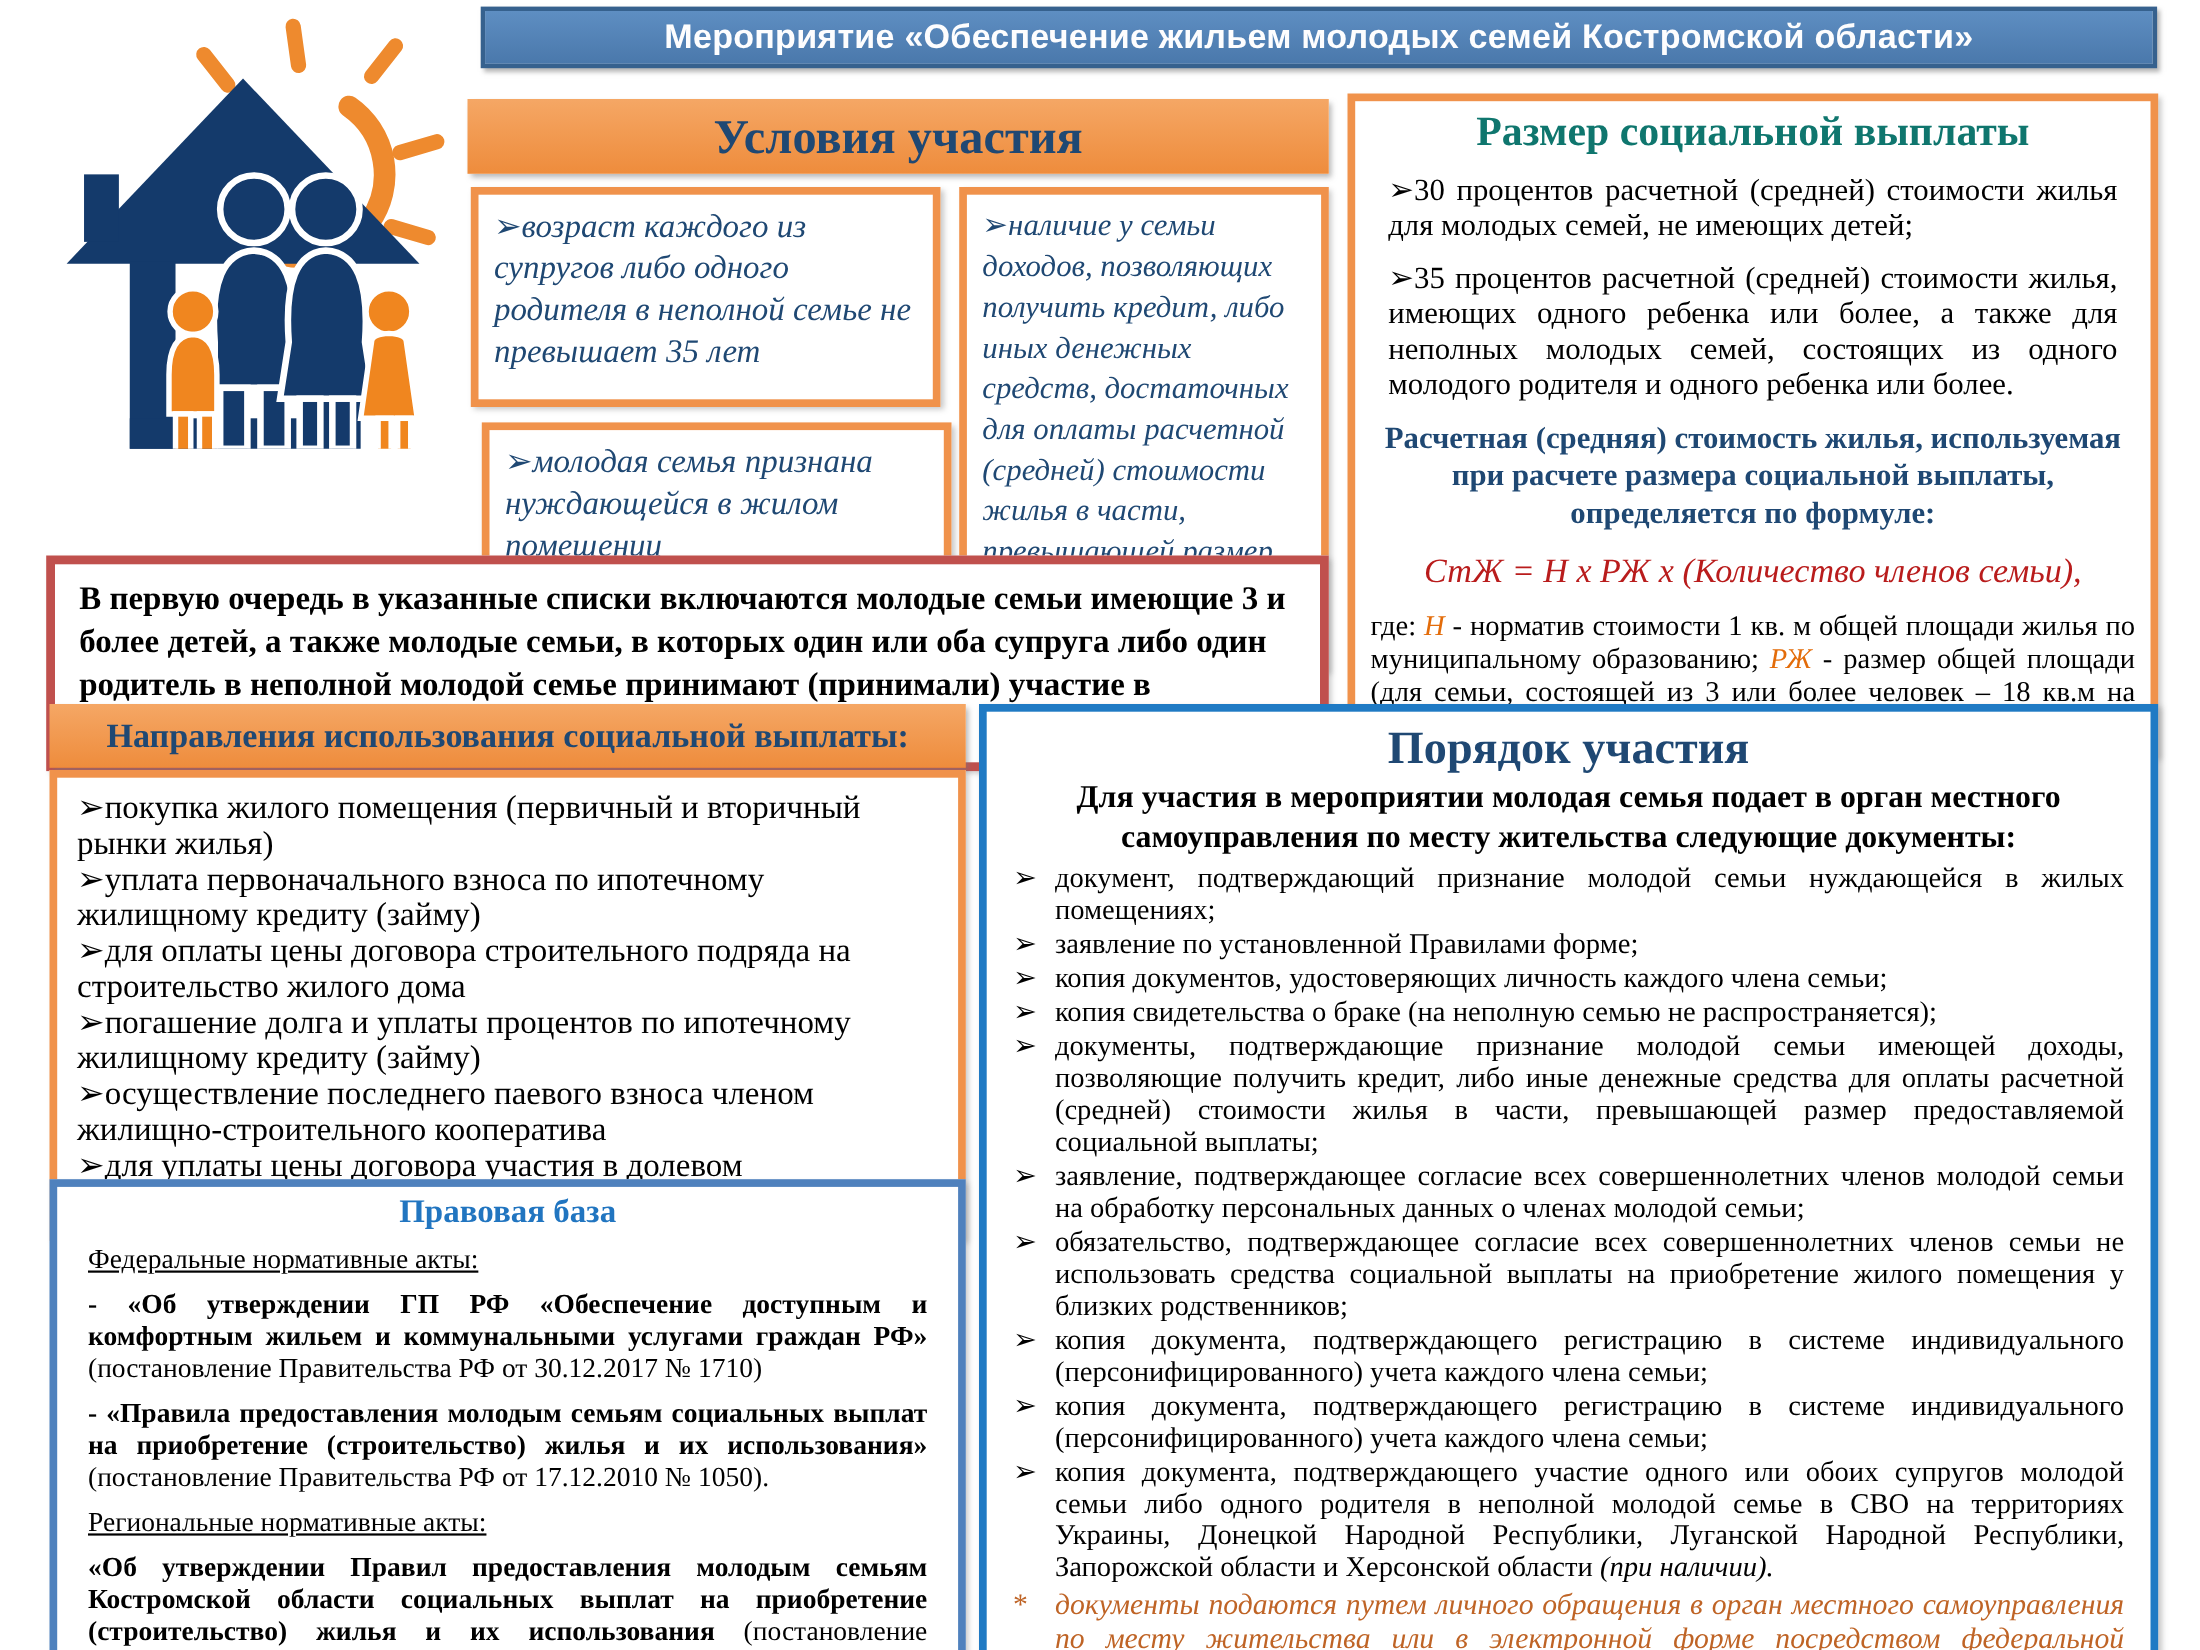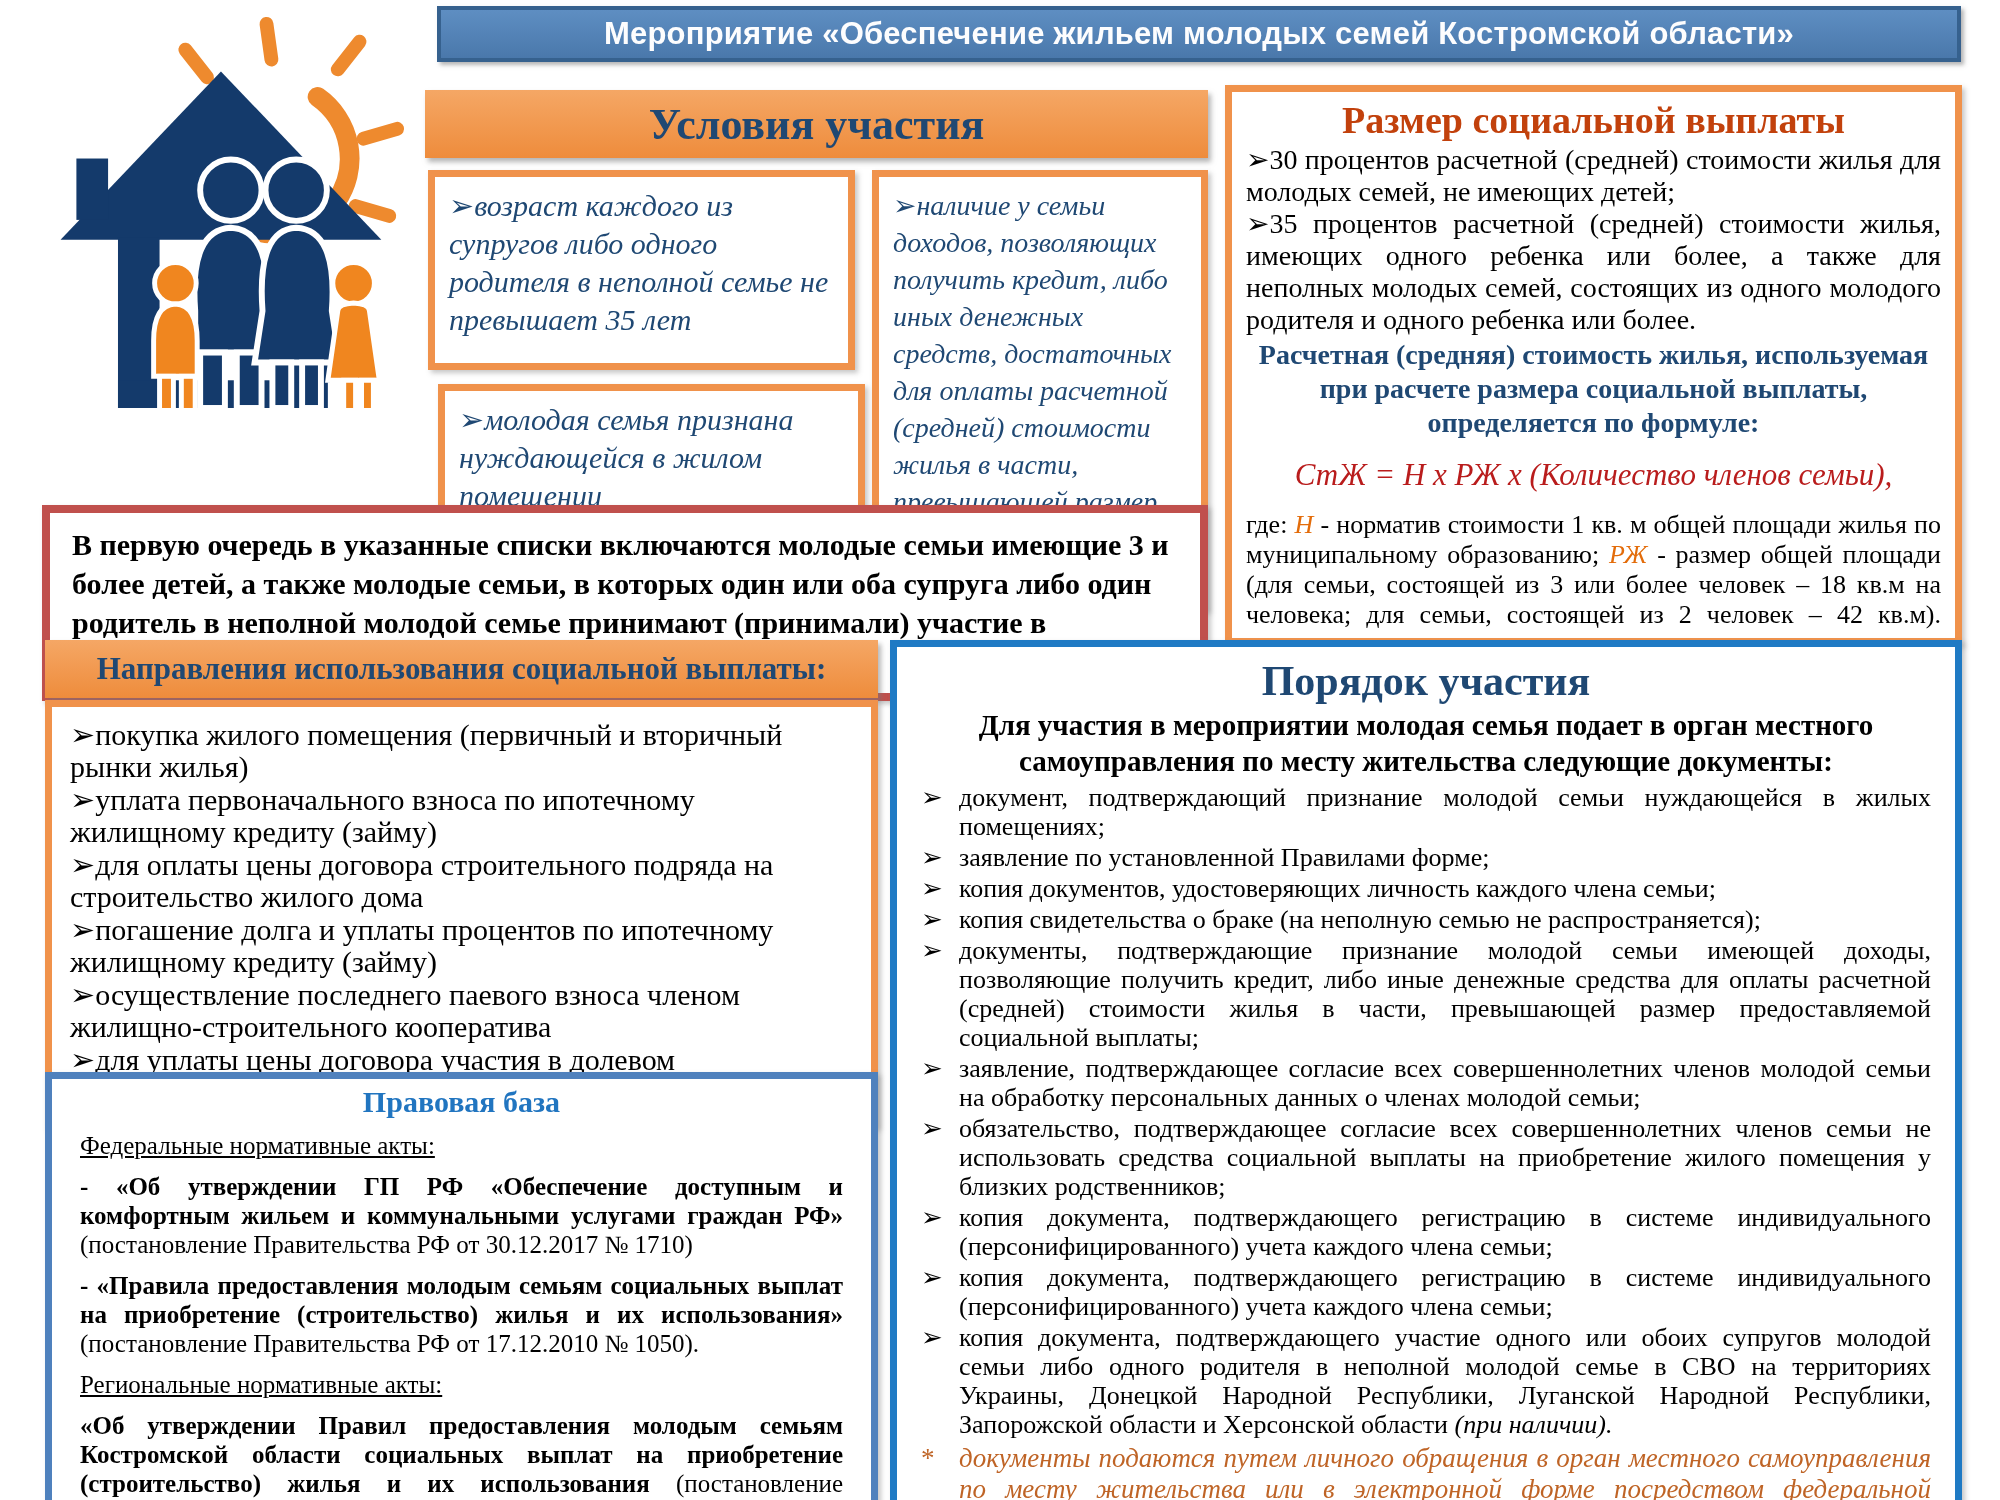--- a/index.html
+++ b/index.html
@@ -42,22 +42,22 @@
   .cond-box3{left:872px;top:170px;width:336px;min-height:346px;}
   .cond-box3 .txt{font-size:28px;line-height:37px;}
   .blt{font-style:normal;}
 
   
   .priority{left:42px;top:505px;width:1166px;min-height:116px;padding:12px 22px;}
   .priority p{margin:0;font-weight:bold;font-size:30px;line-height:39px;color:#000;text-align:left;}
 
   
   .payment{left:1225px;top:85px;width:737px;min-height:508px;padding:4px 14px 8px;}
-  .payment h2{margin:2px 0 2px;text-align:center;font-size:38px;line-height:44px;color:#c2410c;}
-  .payment .item{margin:0;font-size:28px;line-height:32px;text-align:justify;color:#000;}
+  .payment h2{margin:2px 0 2px;text-align:center;font-size:38px;line-height:44px;color:#0f766e;}
+  .payment .item{margin:16px;font-size:28px;line-height:32px;text-align:justify;color:#000;}
   .payment .intro{margin:2px 0 0;font-weight:bold;color:#1f4873;font-size:28px;line-height:34px;text-align:center;}
   .payment .formula{margin:16px 0;text-align:center;font-style:italic;color:#b91c1c;font-size:31px;line-height:38px;}
   .payment .where{margin:0;font-size:26px;line-height:30px;text-align:justify;text-align-last:justify;color:#000;}
   .payment .ovar{color:#e36c0a;font-style:italic;}
 
   
   .directions{left:45px;top:700px;width:833px;min-height:356px;padding:12px 18px;}
   .dir-item{font-size:30px;line-height:32px;color:#000;margin:0 0 1px;}
 
   

